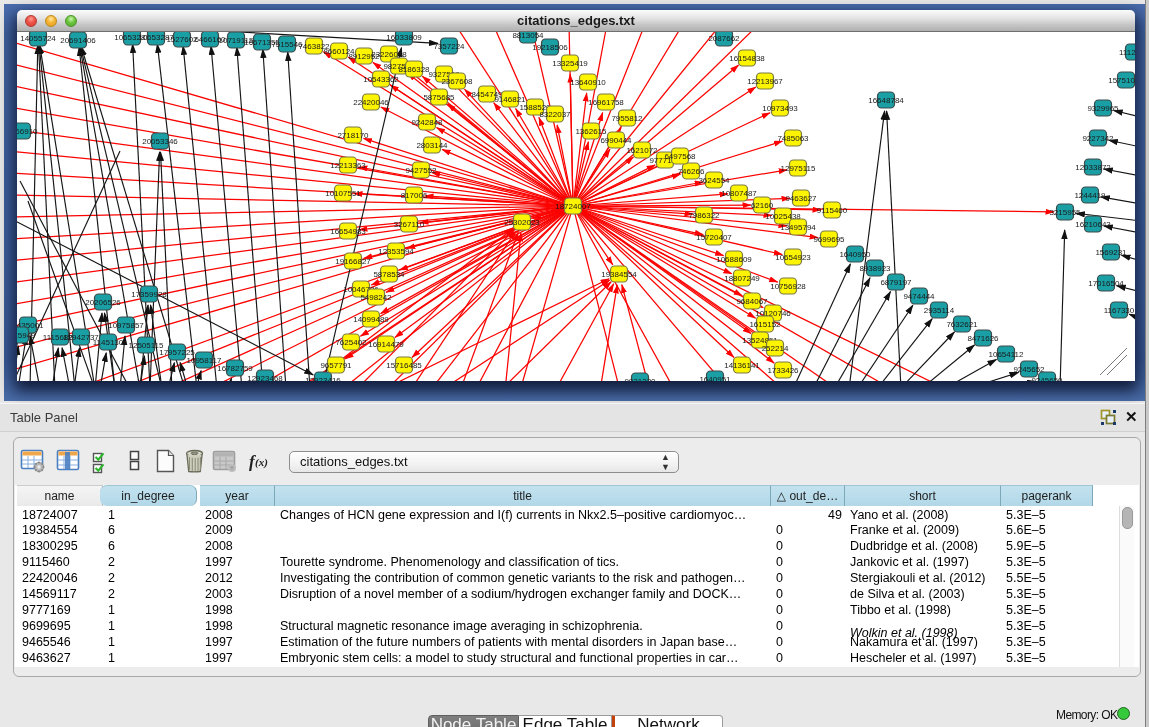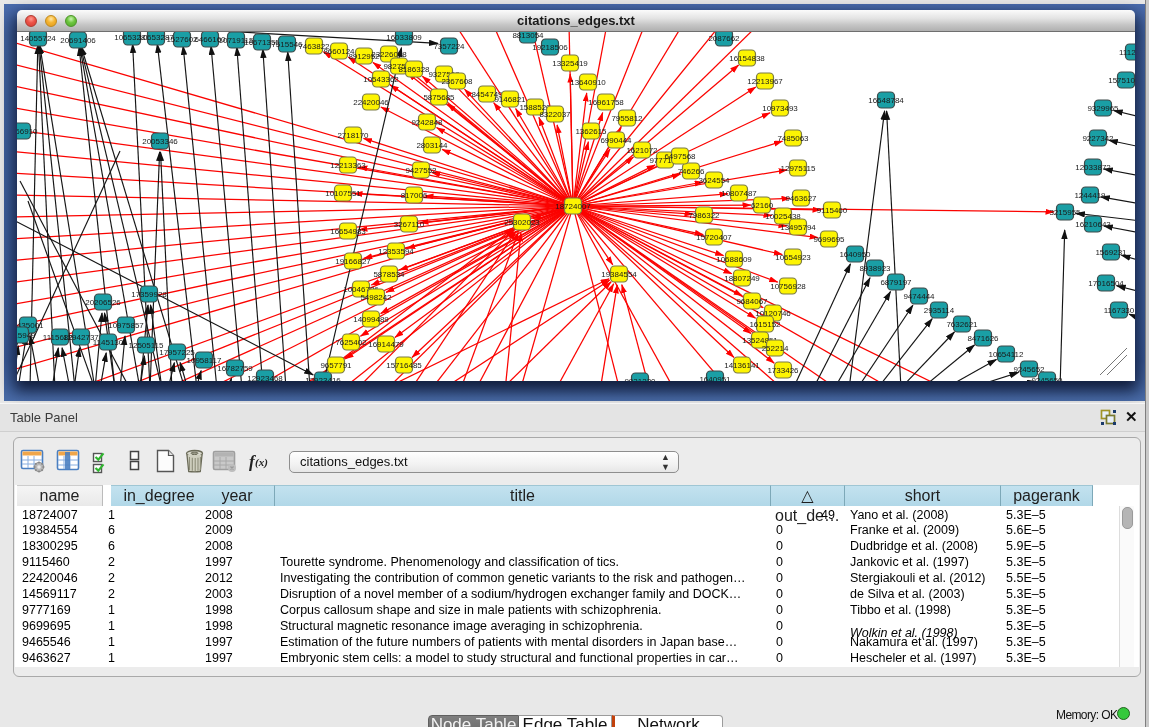--- a/index.html
+++ b/index.html
@@ -30,21 +30,21 @@
   
   #toolbar{left:0px;top:10px;height:30px;width:1120px;}
   .ticon{top:0px;}
   #combo{left:275px;top:3px;width:390px;height:22px;border:1px solid #8e8e8e;border-radius:5px;
          background:linear-gradient(180deg,#ffffff,#f2f2f2 60%,#e6e6e6);box-sizing:border-box;
          font-size:13px;color:#111;line-height:20px;padding-left:10px;}
   #combo .arr{position:absolute;right:8px;top:0px;font-size:9px;color:#333;line-height:10px;}
   
   #tbl{left:1px;top:47px;width:1124px;height:182px;background:#fff;overflow:hidden;}
   .hdr{top:0;height:21px;box-sizing:border-box;border-right:1px solid #7da8b8;border-top:1px solid #9fc6d4;
-       background:linear-gradient(180deg,#c3e2ef,#b1d8e8);font-size:16px;color:#1e1e1e;
+       background:linear-gradient(180deg,#c3e2ef,#b1d8e8);font-size:12px;color:#1e1e1e;
        text-align:center;line-height:20px;}
   #h-name{background:linear-gradient(180deg,#f5f5f5,#e9e9e9);border-right:1px solid #bbb;border-top:1px solid #ccc;color:#222;}
   .cell{position:absolute;font-size:12.5px;color:#000;white-space:nowrap;overflow:hidden;}
   #scrtrack{left:1104px;top:21px;width:14px;height:161px;background:#fafafa;border-left:1px solid #ddd;}
   #scrthumb{left:2px;top:1px;width:9px;height:20px;background:#b5b5b5;border-radius:5px;border:1px solid #9a9a9a;}
   
   .tab{top:675px;height:20px;box-sizing:border-box;border:1px solid #9b9b9b;font-size:17px;
        text-align:center;line-height:18px;background:#fff;color:#111;margin-top:40px;}
   #tab1{left:428px;width:91px;border-radius:4px 0 0 4px;background:linear-gradient(180deg,#7f7f7f,#6a6a6a);color:#f2f2f2;border-color:#5f5f5f;}
   #tab2{left:519px;width:93px;border-left:none;}
@@ -838,30 +838,31 @@
         <path d="M18.5 18.5l3 3M21.5 18.5l-3 3" stroke="#999" stroke-width="1.3"></path>
       </svg>
 <svg class="abs ticon" style="left:233px" width="26" height="26" viewBox="0 0 26 26">
         <text x="2" y="19" font-family="Liberation Serif,serif" font-size="17" font-style="italic" font-weight="bold" fill="#222">f</text>
         <text x="8" y="18" font-family="Liberation Serif,serif" font-size="11" font-style="italic" font-weight="bold" fill="#222">(x)</text>
       </svg>
       <div class="abs" id="combo">citations_edges.txt<span class="arr">▲<br>▼</span></div>
     </div>
     <div class="abs" id="tbl">
       <div class="abs hdr" id="h-name" style="left:2px;width:86px;">name</div>
-<div class="abs hdr" style="left:96px;width:97px;">in_degree</div>
+<div class="abs hdr" style="left:85px;width:97px;border-radius:7px;">in_degree</div>
 <div class="abs hdr" style="left:185px;width:75px;">year</div>
 <div class="abs hdr" style="left:260px;width:496px;">title</div>
 <div class="abs hdr" style="left:756px;width:74px;">△ out_de…</div>
 <div class="abs hdr" style="left:830px;width:156px;">short</div>
 <div class="abs hdr" style="left:986px;width:92px;">pagerank</div>
 <div class="cell" style="left:7px;top:22.5px;width:78px;">18724007</div>
 <div class="cell" style="left:93px;top:22.5px;width:89px;">1</div>
 <div class="cell" style="left:190px;top:22.5px;width:67px;">2008</div>
-<div class="cell" style="left:806px;top:22.5px;width:66px;">49</div>
+<div class="cell" style="left:265px;top:22.5px;width:488px;">Changes of HCN gene expression and I(f) currents in Nkx2.5–positive cardiomyoc…</div>
+<div class="cell" style="left:761px;top:22.5px;width:66px;text-align:right;">49</div>
 <div class="cell" style="left:835px;top:22.5px;width:148px;">Yano et al. (2008)</div>
 <div class="cell" style="left:991px;top:22.5px;width:84px;">5.3E–5</div>
 <div class="cell" style="left:7px;top:38.4px;width:78px;">19384554</div>
 <div class="cell" style="left:93px;top:38.4px;width:89px;">6</div>
 <div class="cell" style="left:190px;top:38.4px;width:67px;">2009</div>
 <div class="cell" style="left:761px;top:38.4px;width:66px;">0</div>
 <div class="cell" style="left:835px;top:38.4px;width:148px;">Franke et al. (2009)</div>
 <div class="cell" style="left:991px;top:38.4px;width:84px;">5.6E–5</div>
 <div class="cell" style="left:7px;top:54.3px;width:78px;">18300295</div>
 <div class="cell" style="left:93px;top:54.3px;width:89px;">6</div>
@@ -886,21 +887,20 @@
 <div class="cell" style="left:7px;top:102.0px;width:78px;">14569117</div>
 <div class="cell" style="left:93px;top:102.0px;width:89px;">2</div>
 <div class="cell" style="left:190px;top:102.0px;width:67px;">2003</div>
 <div class="cell" style="left:265px;top:102.0px;width:488px;">Disruption of a novel member of a sodium/hydrogen exchanger family and DOCK…</div>
 <div class="cell" style="left:761px;top:102.0px;width:66px;">0</div>
 <div class="cell" style="left:835px;top:102.0px;width:148px;">de Silva et al. (2003)</div>
 <div class="cell" style="left:991px;top:102.0px;width:84px;">5.3E–5</div>
 <div class="cell" style="left:7px;top:117.9px;width:78px;">9777169</div>
 <div class="cell" style="left:93px;top:117.9px;width:89px;">1</div>
 <div class="cell" style="left:190px;top:117.9px;width:67px;">1998</div>
-<div class="cell" style="left:265px;top:117.9px;width:488px;">Corpus callosum shape and size in male patients with schizophrenia.</div>
 <div class="cell" style="left:761px;top:117.9px;width:66px;">0</div>
 <div class="cell" style="left:835px;top:117.9px;width:148px;">Tibbo et al. (1998)</div>
 <div class="cell" style="left:991px;top:117.9px;width:84px;">5.3E–5</div>
 <div class="cell" style="left:7px;top:133.8px;width:78px;">9699695</div>
 <div class="cell" style="left:93px;top:133.8px;width:89px;">1</div>
 <div class="cell" style="left:190px;top:133.8px;width:67px;">1998</div>
 <div class="cell" style="left:265px;top:133.8px;width:488px;">Structural magnetic resonance image averaging in schizophrenia.</div>
 <div class="cell" style="left:761px;top:133.8px;width:66px;">0</div>
 <div class="cell" style="left:835px;top:141px;width:148px;font-style:italic;">Wolkin et al. (1998)</div>
 <div class="cell" style="left:991px;top:133.8px;width:84px;">5.3E–5</div>

